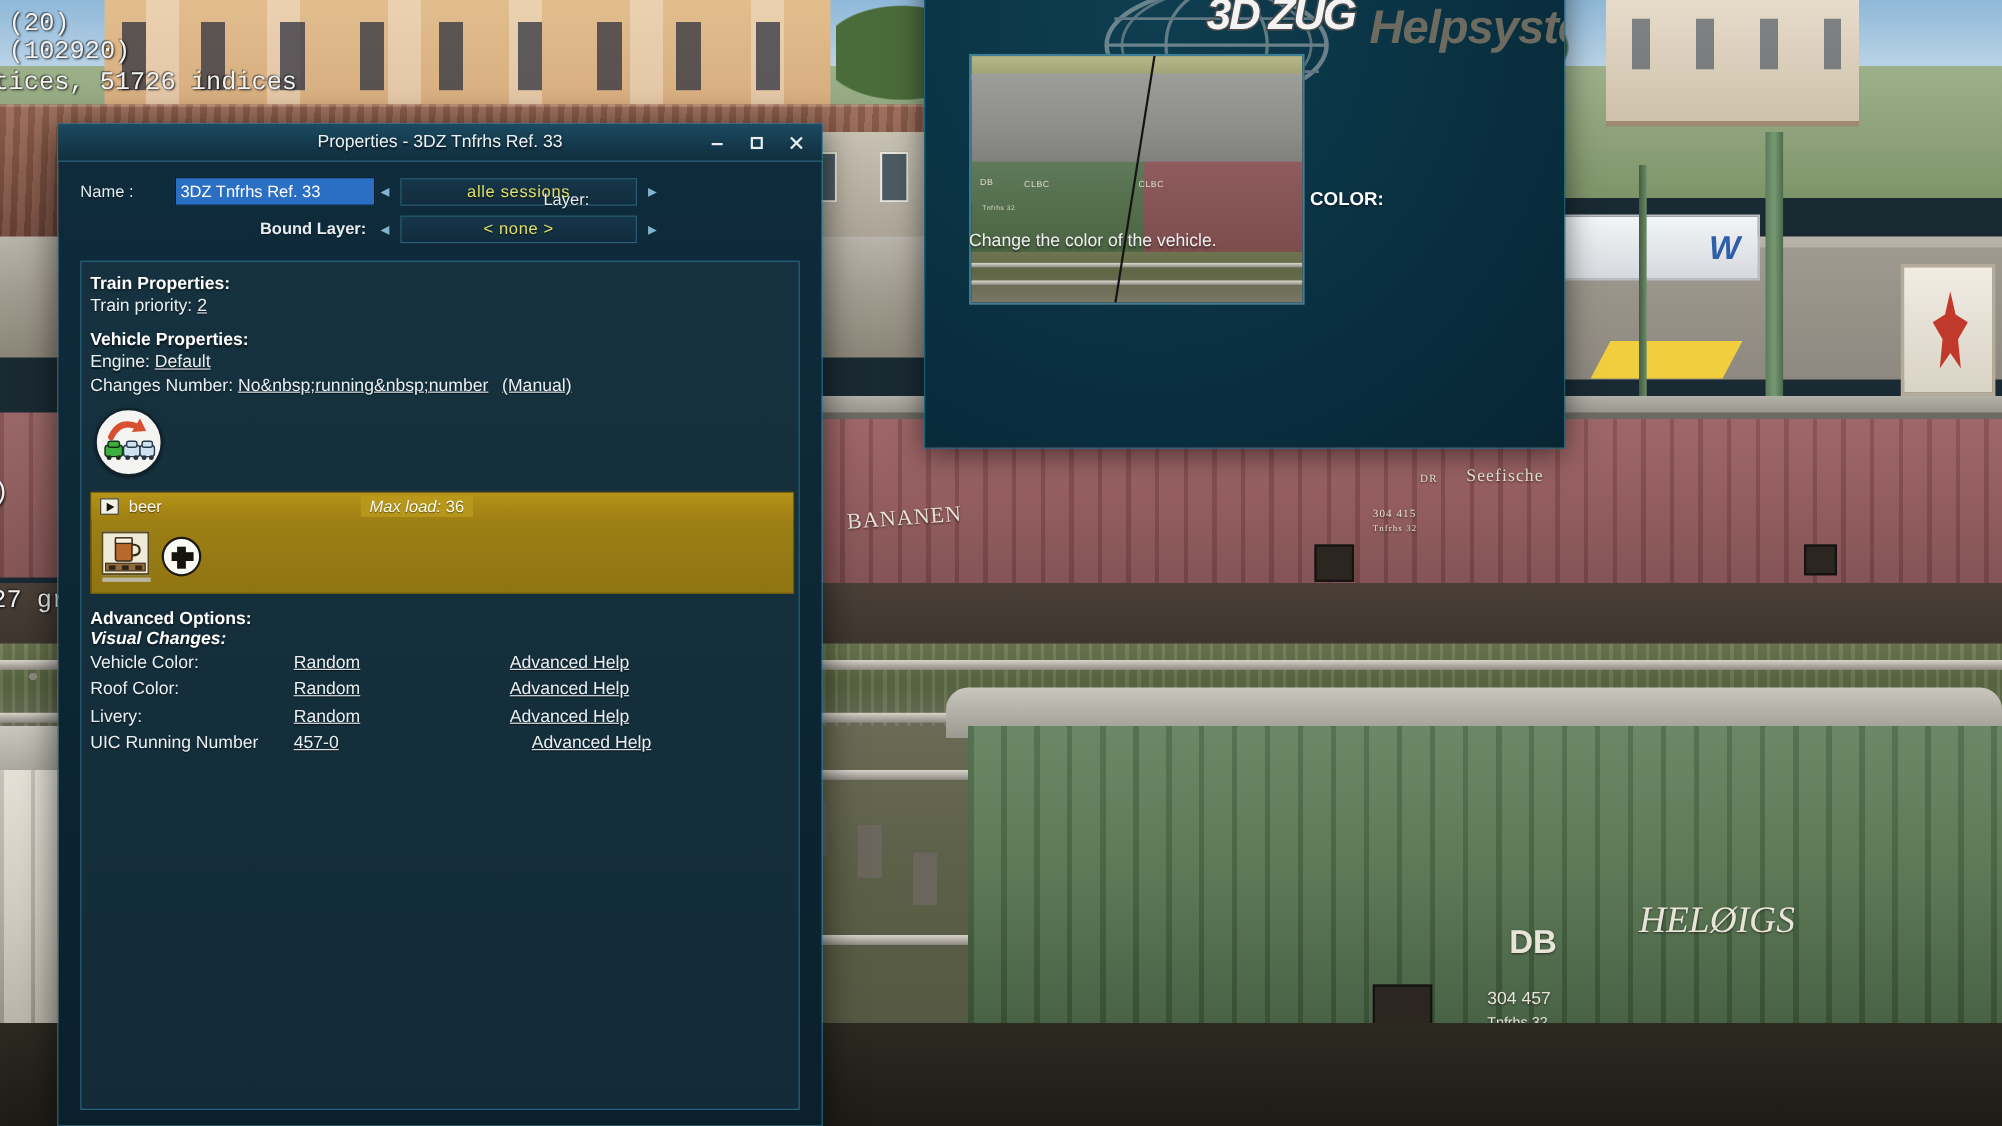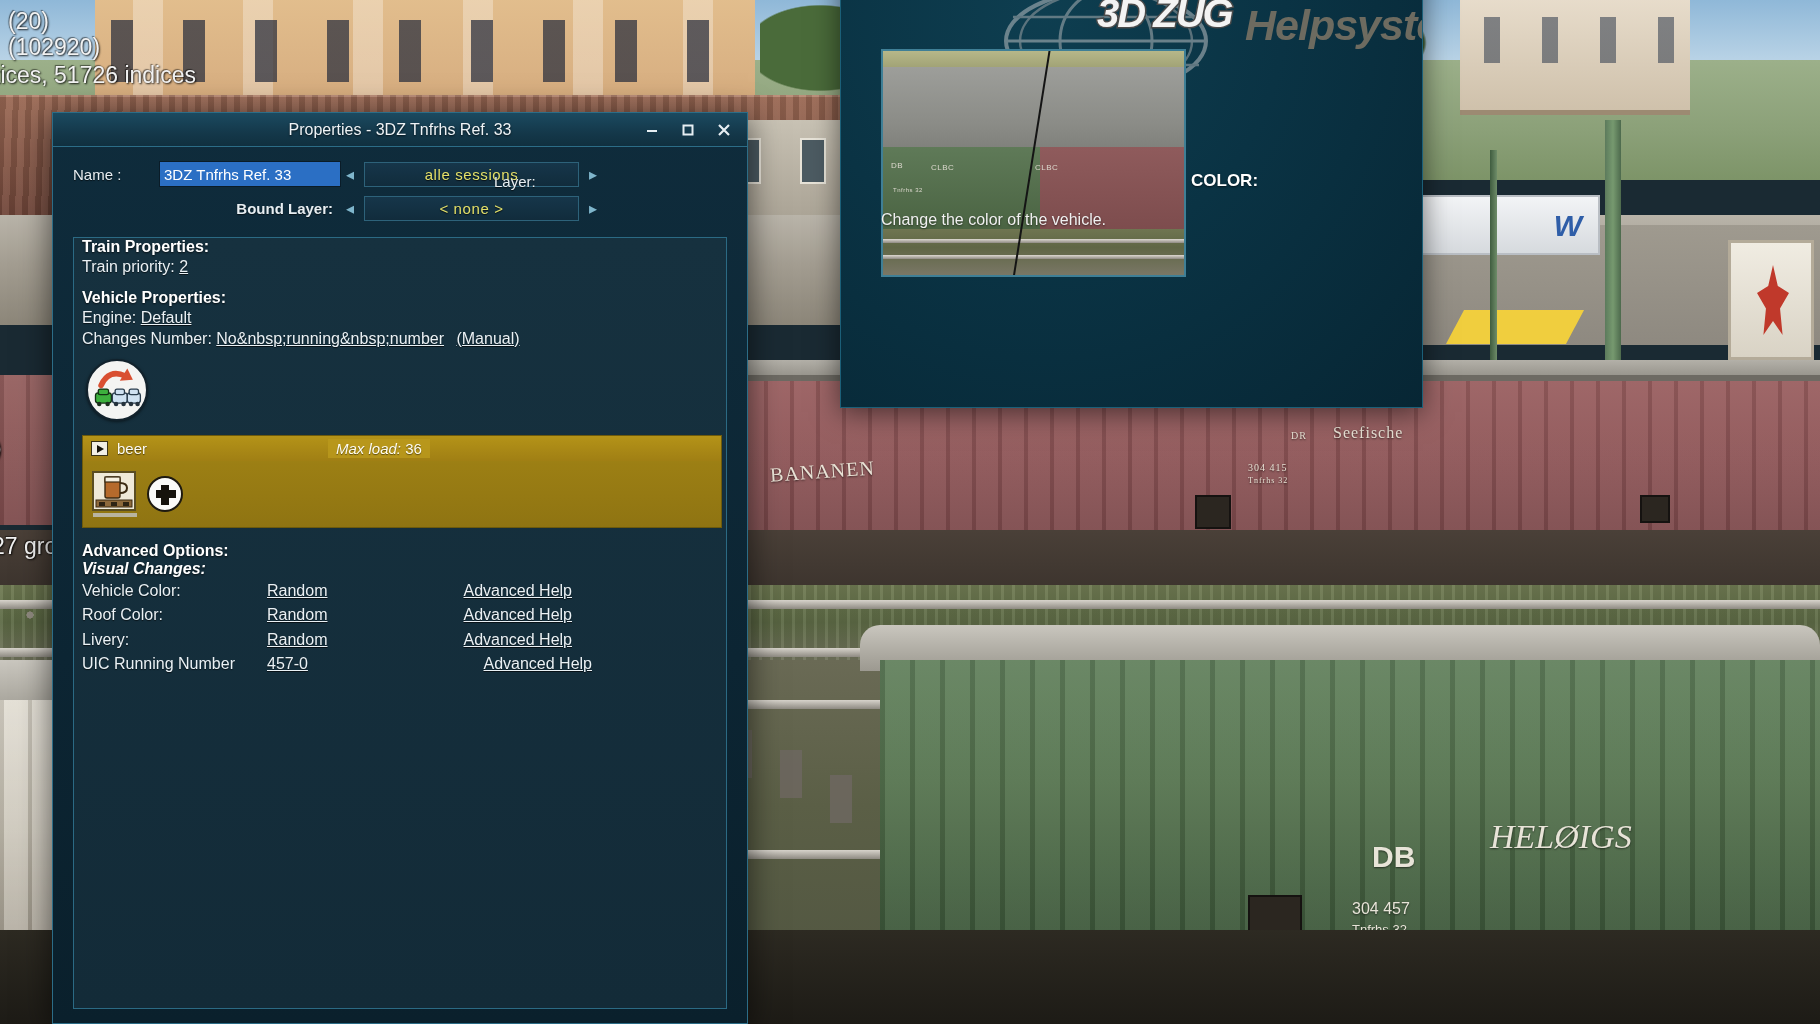--- a/index.html
+++ b/index.html
@@ -208,21 +208,21 @@
     position:absolute; background:#2b2620; border:2px solid #151210;
   }
   .bottom-dark{
     position:absolute; left:0; top:930px; width:1820px; height:94px;
     background:linear-gradient(180deg,#2d2a22,#1d1b16);
   }
 
   
   .dbg{
     position:absolute; color:#f2f2f2; font-size:23px;
-    font-family:Liberation Sans, sans-serif;
+    font-family:Liberation Mono, monospace;
     text-shadow: 1px 1px 2px rgba(0,0,0,.85), -1px -1px 1px rgba(0,0,0,.5);
     white-space:nowrap; pointer-events:none;
   }
 
   
   .help-panel{
     position:absolute; left:840px; top:-92px; width:583px; height:500px;
     background: radial-gradient(ellipse at 35% 20%, #0e3e50 0%, #0a3344 45%, #072634 100%);
     border:1px solid #1b5f78;
     box-shadow: 0 4px 26px rgba(0,0,0,.55);
@@ -327,21 +327,21 @@
     background: linear-gradient(180deg,#16364a,#112c3c);
     border:1px solid #2d627a;
     display:flex; align-items:center; justify-content:center;
     color:#e3e06a; font-size:15px; letter-spacing:.6px; cursor:pointer;
     text-shadow:0 1px 1px rgba(0,0,0,.7);
   }
 
   .content-pane{
     flex:1; border:1px solid #2b6a84;
     background: linear-gradient(180deg,#16313f 0%,#132b38 100%);
-    padding:0 0 0 0; overflow:hidden; position:relative;
+    padding:12px 0 0 0; overflow:hidden; position:relative;
     margin-bottom:14px;
   }
   .pane-pad{ padding:0 8px; }
   .sec-h{ font: bold 16px "Liberation Sans", sans-serif; color:#ffffff;
     text-shadow:0 1px 2px rgba(0,0,0,.7); }
   .sec-h.italic{ font-style:italic; }
   .row-t{ font-size:16px; color:#eaf1f5; text-shadow:0 1px 1px rgba(0,0,0,.6);
     line-height:1.32; }
   .lnk{ color:#eaf1f5; text-decoration:underline; cursor:pointer; }
   .spacer-10{ height:12px; }

